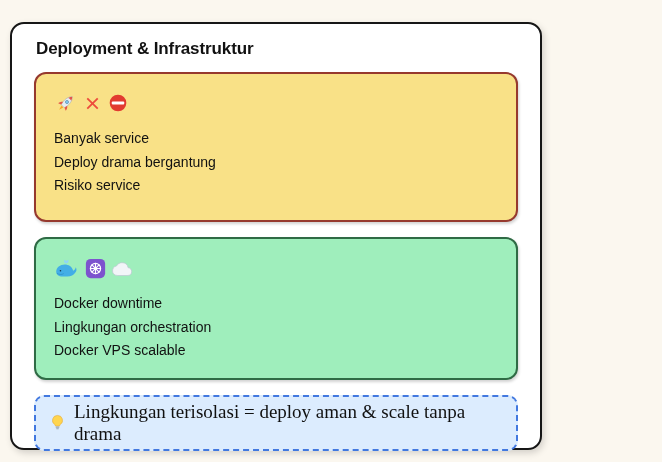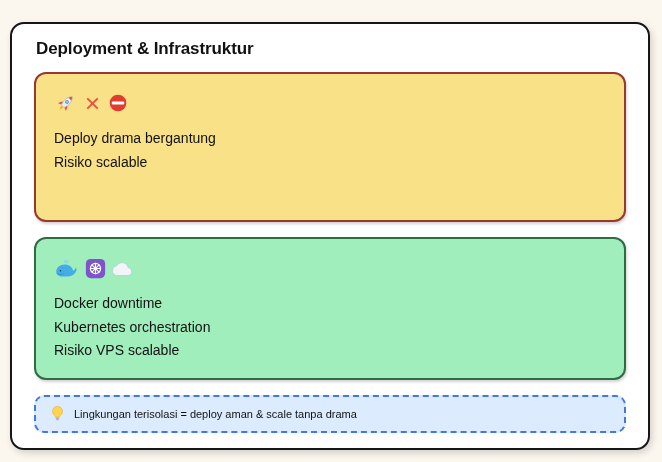--- a/index.html
+++ b/index.html
@@ -6,21 +6,21 @@
   body{
     width:662px;height:462px;
     background:var(--page-bg,#FBF7EF);
     font-family:"Liberation Sans", sans-serif;
     color:var(--text,#111111);
     overflow:hidden;
   }
   .page{position:relative;width:662px;height:462px;}
   .card{
     position:absolute;left:10px;top:22px;
-    width:640px;height:428px;box-sizing:border-box;
+    width:532px;height:428px;box-sizing:border-box;
     background:var(--card-bg,#FFFFFF);
     border:2.5px solid var(--card-border,#161616);
     border-radius:14px;
     box-shadow:2px 3px 7px rgba(0,0,0,0.16);
     padding:15px 22px 16px;
   }
   .title{
     margin:0 0 13px 2px;
     font-size:17px;font-weight:700;letter-spacing:-0.1px;
   }
@@ -42,21 +42,21 @@
   .icon-row{display:flex;align-items:center;gap:6px;height:28px;margin:0 0 10px;}
   .icon{display:inline-flex;align-items:center;justify-content:center;}
   .lines div{font-size:14px;line-height:23.5px;}
   .note{
     box-sizing:border-box;min-height:38px;border-radius:10px;
     background:var(--note-bg,#DCECFE);
     border:2px dashed var(--note-border,#4278DF);
     display:flex;align-items:center;gap:8px;
     padding:4px 13px;
   }
-  .note-text{font-size:11px;}
+  .note-text{font-size:19px;font-family:Liberation Serif, serif;}
 </style>
 </head>
 <body>
 
 <div class="page">
   <div class="card">
 
     <h1 class="title">Deployment &amp; Infrastruktur</h1>
 
     <section class="box problem">
@@ -79,22 +79,23 @@
           </svg>
         </span>
         <span class="icon">
           <svg width="20" height="20" viewBox="0 0 24 24" aria-hidden="true">
             <circle cx="12" cy="12" r="10" fill="#E23B30"></circle>
             <rect x="4.5" y="10.3" width="15" height="3.4" rx="1.2" fill="#FFFFFF"></rect>
           </svg>
         </span>
       </div>
       <div class="lines">
+        <div>Banyak service</div>
         <div>Deploy drama bergantung</div>
-        <div>Risiko scalable</div>
+        <div>Risiko service</div>
       </div>
     </section>
 
     <section class="box solution">
       <div class="icon-row">
         <span class="icon">
           <svg width="25" height="23" viewBox="0 0 34 30" aria-hidden="true">
             <path d="M16.5 8.2c-2.4-.6-3.4-2.6-2.6-5.2 1.2.3 2.2 1 2.8 2 .6-1 1.6-1.7 2.8-2 .8 2.6-.2 4.6-3 5.2z" fill="#8FD6F7"></path>
             <path d="M3 19.5 C3 13.5 8.5 9.5 14.5 9.5 C20 9.5 24.5 12.5 25.6 16.8 L25.9 18 C27.8 17.4 29.2 15.8 29.6 13.4 C31.2 15.8 30.8 19 28.8 20.8 C27 24 23 26 18 26 L11.5 26 C6.5 26 3 23.2 3 19.5 Z" fill="#43AEE6"></path>
             <circle cx="8.8" cy="18" r="1.1" fill="#14344A"></circle>
@@ -115,22 +116,22 @@
           </svg>
         </span>
         <span class="icon">
           <svg width="20" height="15" viewBox="0 4 24 18" aria-hidden="true">
             <path d="M19.35 12.04A7.49 7.49 0 0 0 12 6C9.11 6 6.6 7.64 5.35 10.04 2.34 10.36 0.6 12.91 0.6 16c0 3.31 2.69 5.4 6 5.4h12.4c2.76 0 4.6-2.04 4.6-4.6 0-2.64-1.65-4.58-4.25-4.76z" fill="#F2F5F8" stroke="#BDC8D1" stroke-width="0.9"></path>
           </svg>
         </span>
       </div>
       <div class="lines">
         <div>Docker downtime</div>
-        <div>Kubernetes orchestration</div>
-        <div>Risiko VPS scalable</div>
+        <div>Lingkungan orchestration</div>
+        <div>Docker VPS scalable</div>
       </div>
     </section>
 
     <section class="note">
       <span class="icon">
         <svg width="17" height="17" viewBox="0 0 24 24" aria-hidden="true">
           <path d="M12 2a7 7 0 0 0-4 12.8c.6.5 1 1.3 1 2.2h6c0-.9.4-1.7 1-2.2A7 7 0 0 0 12 2z" fill="#FFD54F" stroke="#E2A93B" stroke-width="0.8"></path>
           <rect x="9.4" y="17.8" width="5.2" height="1.6" rx="0.8" fill="#9AA5B1"></rect>
           <rect x="10" y="20" width="4" height="1.4" rx="0.7" fill="#9AA5B1"></rect>
         </svg>

